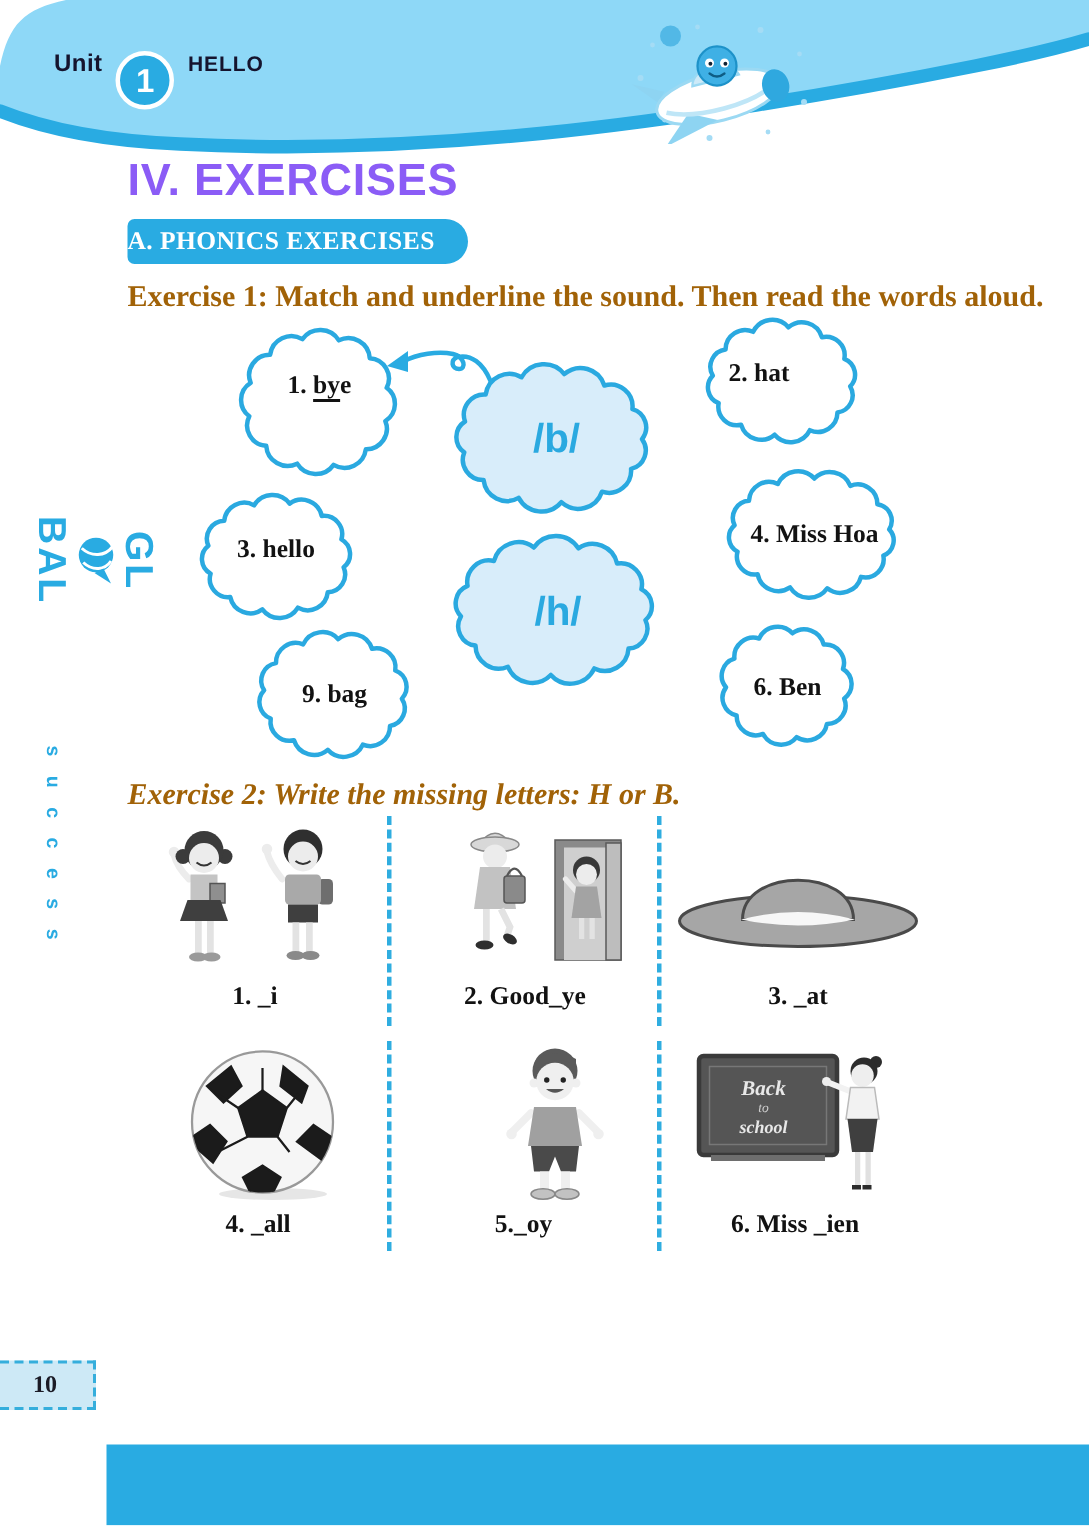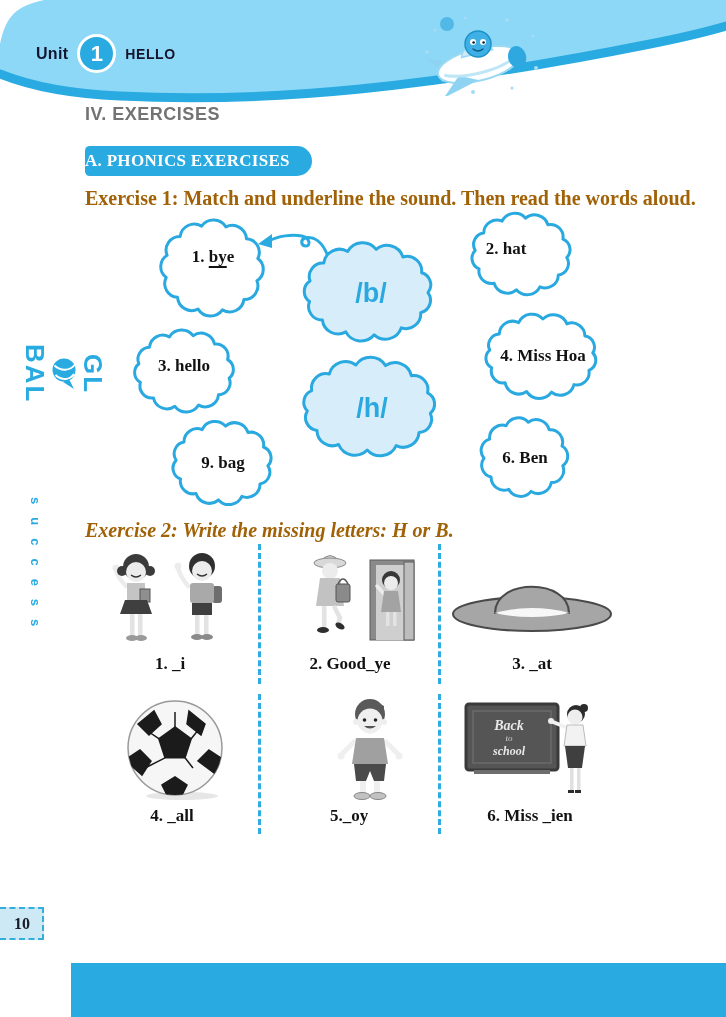--- a/index.html
+++ b/index.html
@@ -2,29 +2,29 @@
 <html><head>
 <meta charset="utf-8">
 <style>
   html,body{margin:0;padding:0;background:#fff;}
   .page{position:relative;width:726px;height:1017px;background:#ffffff;overflow:hidden;
         font-family:"Liberation Sans","DejaVu Sans",sans-serif;}
   .abs{position:absolute;}
 
   
   .header-svg{position:absolute;left:0;top:0;}
-  .unit-badge{position:absolute;left:36px;top:34px;display:flex;align-items:center;gap:9px;}
+  .unit-badge{position:absolute;left:36px;top:34px;display:flex;gap:9px;}
   .unit-word{font-size:16px;font-weight:800;color:#15142e;letter-spacing:.3px;}
   .unit-circle{width:33px;height:33px;border-radius:50%;background:#29ABE2;border:3px solid #fff;
                display:flex;align-items:center;justify-content:center;
                color:#fff;font-size:22px;font-weight:800;}
   .unit-title{font-size:14px;font-weight:800;color:#15142e;letter-spacing:.6px;}
 
   
-  .h-exercises{position:absolute;left:85px;top:104px;color:#737373;font-size:18px;font-weight:800;
+  .h-exercises{position:absolute;left:85px;top:104px;color:#8b5cf6;font-size:30px;font-weight:800;
                letter-spacing:.5px;}
   .banner{position:absolute;left:85px;top:146px;background:#29ABE2;color:#fff;
           font-family:"Liberation Serif","DejaVu Serif",serif;font-weight:700;font-size:17px;
           line-height:30px;padding:0 22px 0 0;border-radius:5px 16px 16px 5px;letter-spacing:.3px;}
   .ex-title{position:absolute;color:#a16207;font-family:"Liberation Serif","DejaVu Serif",serif;
             font-weight:700;font-size:20px;white-space:nowrap;}
   .ex1-title{left:85px;top:187px;}
   .ex2-title{left:85px;top:519px;font-style:italic;}
 
   
@@ -46,23 +46,23 @@
 
   
   .brand{position:absolute;left:20px;top:344px;writing-mode:vertical-rl;
          color:#29ABE2;font-weight:800;font-size:26px;letter-spacing:2px;line-height:30px;
          display:flex;flex-direction:column;align-items:center;}
   .brand svg{margin:3px 0;}
   .brand-sub{position:absolute;left:27px;top:497px;writing-mode:vertical-rl;
              color:#29ABE2;font-weight:800;font-size:13px;letter-spacing:13px;line-height:16px;}
 
   
-  .page-num{position:absolute;left:0;top:907px;width:44px;height:33px;background:#CDE9F6;
+  .page-num{position:absolute;left:0;top:907px;width:64px;height:33px;background:#CDE9F6;
             border:2px dashed #35AEDC;border-left:none;display:flex;align-items:center;
-            justify-content:flex-end;padding-right:12px;box-sizing:border-box;
+            justify-content:flex-end;padding-right:24px;box-sizing:border-box;
             font-family:"Liberation Serif","DejaVu Serif",serif;font-weight:700;font-size:16px;color:#1b1b26;}
   .bottom-bar{position:absolute;left:71px;top:963px;width:655px;height:54px;background:#29ABE2;}
 </style>
 </head>
 <body>
 
 <div class="page">
 
   <svg class="header-svg" width="726" height="104" viewBox="0 0 726 104">
     <path d="M0,0 H726 V28 C660,42 600,52 540,62 C460,75 400,84 330,90 C250,97 170,99 110,96 C60,93 20,84 0,72 Z" fill="#8ED8F7"></path>

